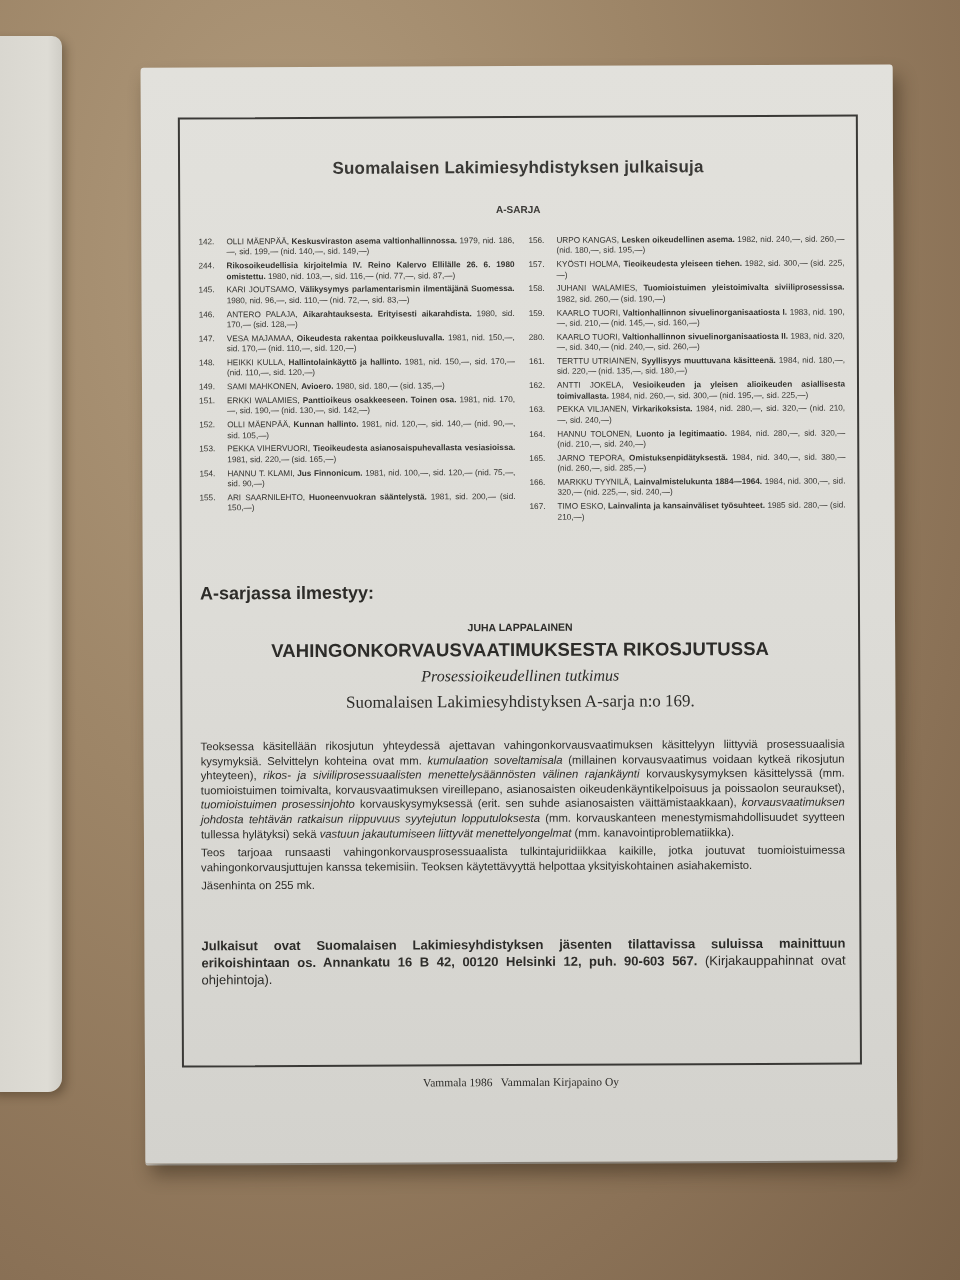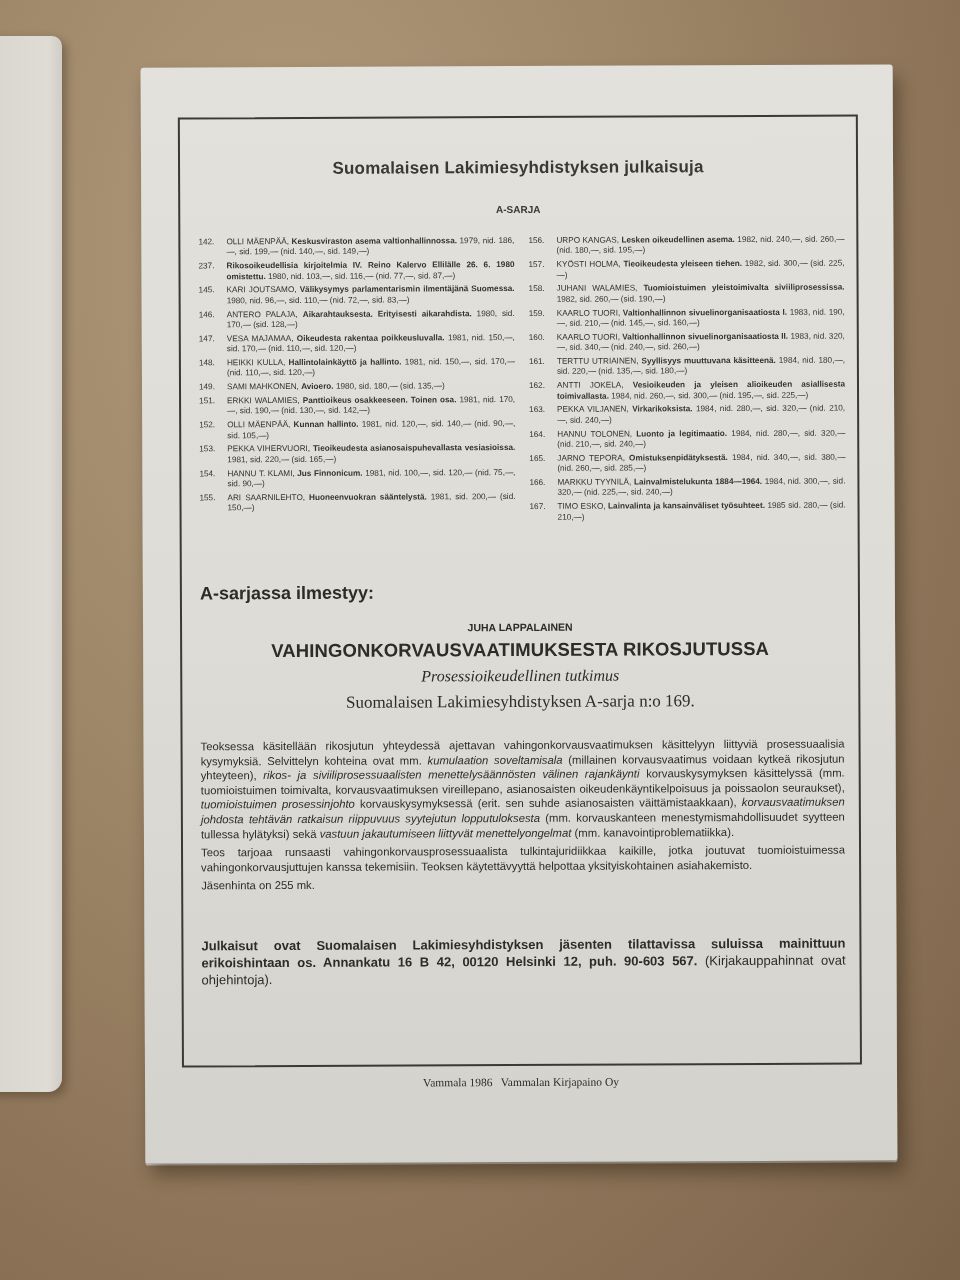--- a/index.html
+++ b/index.html
@@ -95,21 +95,21 @@
     <div class="title">Suomalaisen Lakimiesyhdistyksen julkaisuja</div>
     <div class="series-label">A-SARJA</div>
 
     <div class="columns">
       <div class="col" id="col-left">
           <div class="entry">
             <span class="num">142.</span>
             <span class="body"><span class="author">OLLI MÄENPÄÄ, </span><span class="work">Keskusviraston asema valtionhallinnossa. </span><span>1979, nid. 186,—, sid. 199,— (nid. 140,—, sid. 149,—)</span></span>
           </div>
           <div class="entry">
-            <span class="num">237.</span>
+            <span class="num">244.</span>
             <span class="body"><span class="work">Rikosoikeudellisia kirjoitelmia IV. Reino Kalervo Ellilälle 26. 6. 1980 omistettu. </span><span>1980, nid. 103,—, sid. 116,— (nid. 77,—, sid. 87,—)</span></span>
           </div>
           <div class="entry">
             <span class="num">145.</span>
             <span class="body"><span class="author">KARI JOUTSAMO, </span><span class="work">Välikysymys parlamentarismin ilmentäjänä Suomessa. </span><span>1980, nid. 96,—, sid. 110,— (nid. 72,—, sid. 83,—)</span></span>
           </div>
           <div class="entry">
             <span class="num">146.</span>
             <span class="body"><span class="author">ANTERO PALAJA, </span><span class="work">Aikarahtauksesta. Erityisesti aikarahdista. </span><span>1980, sid. 170,— (sid. 128,—)</span></span>
           </div>
@@ -157,21 +157,21 @@
           </div>
           <div class="entry">
             <span class="num">158.</span>
             <span class="body"><span class="author">JUHANI WALAMIES, </span><span class="work">Tuomioistuimen yleistoimivalta siviiliprosessissa. </span><span>1982, sid. 260,— (sid. 190,—)</span></span>
           </div>
           <div class="entry">
             <span class="num">159.</span>
             <span class="body"><span class="author">KAARLO TUORI, </span><span class="work">Valtionhallinnon sivuelinorganisaatiosta I. </span><span>1983, nid. 190,—, sid. 210,— (nid. 145,—, sid. 160,—)</span></span>
           </div>
           <div class="entry">
-            <span class="num">160.</span>
+            <span class="num">280.</span>
             <span class="body"><span class="author">KAARLO TUORI, </span><span class="work">Valtionhallinnon sivuelinorganisaatiosta II. </span><span>1983, nid. 320,—, sid. 340,— (nid. 240,—, sid. 260,—)</span></span>
           </div>
           <div class="entry">
             <span class="num">161.</span>
             <span class="body"><span class="author">TERTTU UTRIAINEN, </span><span class="work">Syyllisyys muuttuvana käsitteenä. </span><span>1984, nid. 180,—, sid. 220,— (nid. 135,—, sid. 180,—)</span></span>
           </div>
           <div class="entry">
             <span class="num">162.</span>
             <span class="body"><span class="author">ANTTI JOKELA, </span><span class="work">Vesioikeuden ja yleisen alioikeuden asiallisesta toimivallasta. </span><span>1984, nid. 260,—, sid. 300,— (nid. 195,—, sid. 225,—)</span></span>
           </div>

